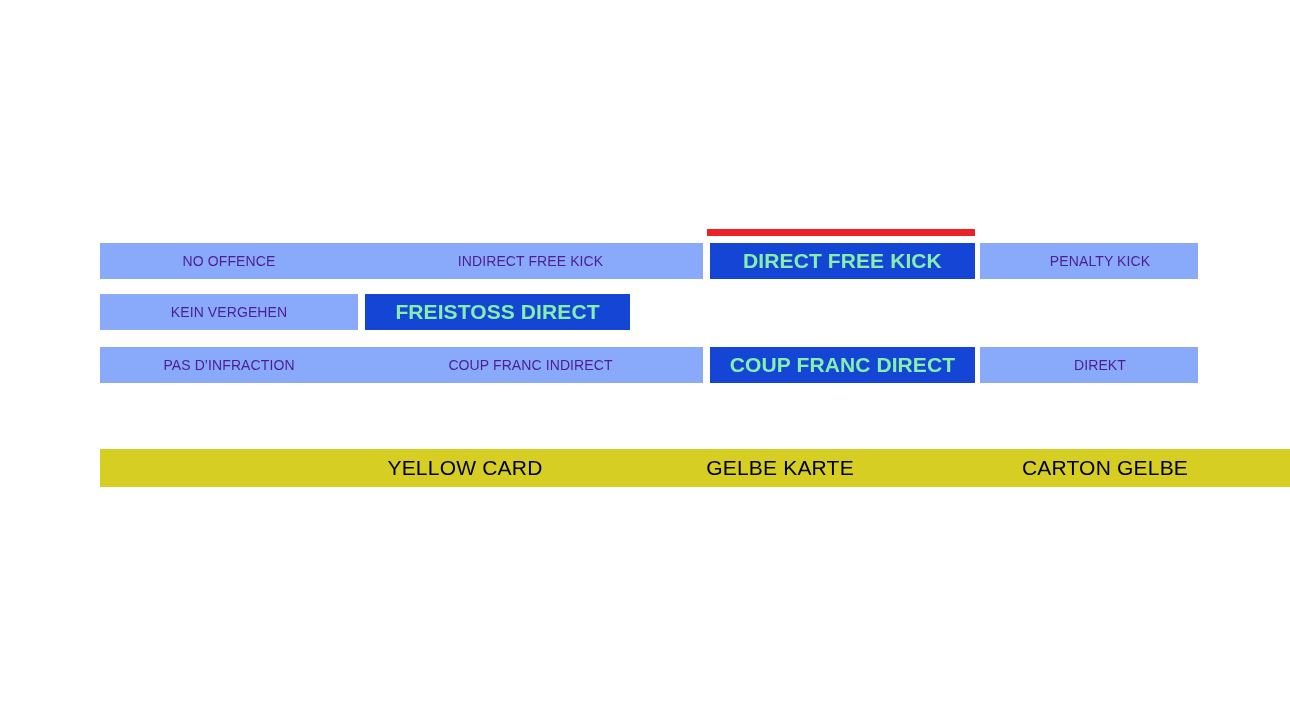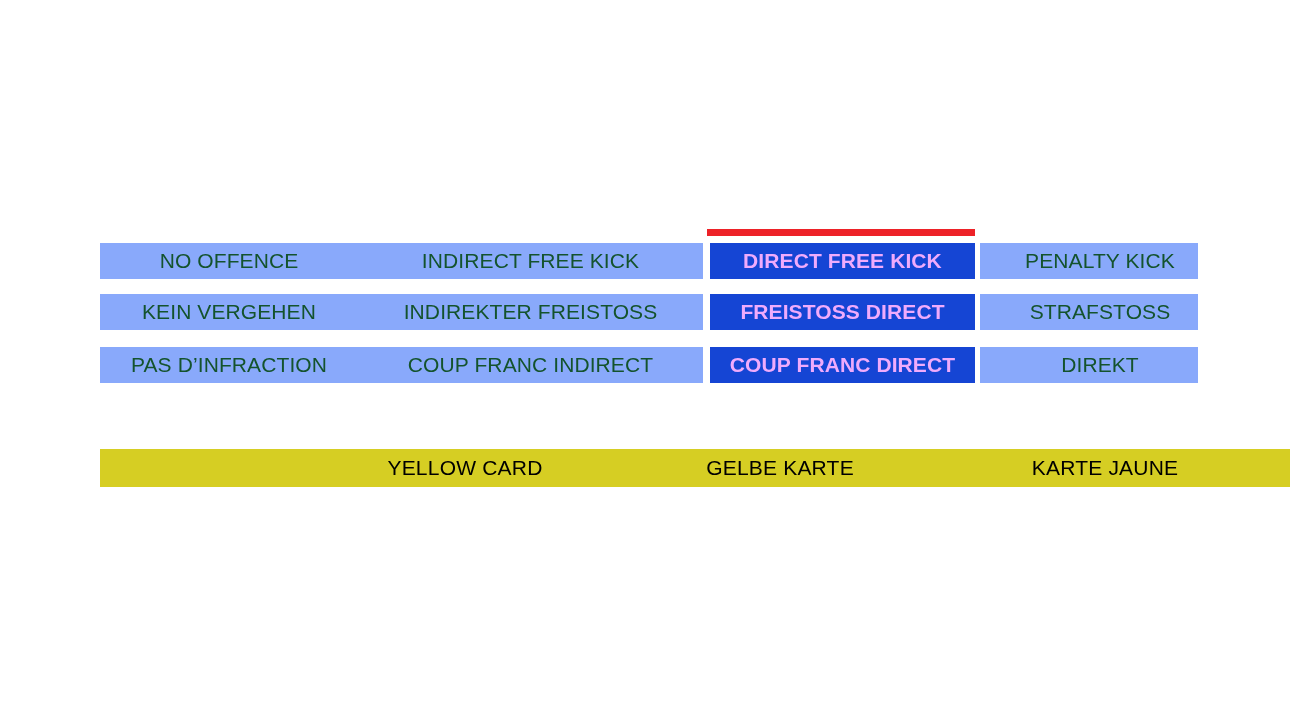--- a/index.html
+++ b/index.html
@@ -52,28 +52,28 @@
   
   .c-nooffence   { width: 258px; }
   .c-indirect    { width: 345px; }
   .c-gap         { width: 7px; background: #ffffff; }
   .c-direct      { width: 265px; }
   .c-gap2        { width: 5px; background: #ffffff; }
   .c-penalty     { width: 218px; padding-left: 22px; }
 
   .light {
     background: #89A9FB;
-    color: #14532d;
-    font-size: 21px;
+    color: #4c1d95;
+    font-size: 14px;
     font-weight: 400;
   }
 
   .dark {
     background: #1545D4;
-    color: #f0abfc;
+    color: #86efac;
     font-size: 21px;
     font-weight: 600;
   }
 
   
   .red-bar {
     position: absolute;
     left: 707px;
     top: 229px;
     width: 268px;
@@ -120,37 +120,35 @@
       <div class="cell light c-nooffence">NO OFFENCE</div>
       <div class="cell light c-indirect">INDIRECT FREE KICK</div>
       <div class="cell c-gap"></div>
       <div class="cell dark c-direct">DIRECT FREE KICK</div>
       <div class="cell c-gap2"></div>
       <div class="cell light c-penalty">PENALTY KICK</div>
     </div>
 
     <div class="row">
       <div class="cell light c-nooffence">KEIN VERGEHEN</div>
-      <div class="cell light c-indirect">INDIREKTER FREISTOSS</div>
       <div class="cell c-gap"></div>
       <div class="cell dark c-direct">FREISTOSS DIRECT</div>
       <div class="cell c-gap2"></div>
-      <div class="cell light c-penalty">STRAFSTOSS</div>
     </div>
 
     <div class="row">
       <div class="cell light c-nooffence">PAS D’INFRACTION</div>
       <div class="cell light c-indirect">COUP FRANC INDIRECT</div>
       <div class="cell c-gap"></div>
       <div class="cell dark c-direct">COUP FRANC DIRECT</div>
       <div class="cell c-gap2"></div>
       <div class="cell light c-penalty">DIREKT</div>
     </div>
 
   </div>
 
   <div class="yellow-band">
     <div class="yc yc-en">YELLOW CARD</div>
     <div class="yc yc-de">GELBE KARTE</div>
-    <div class="yc yc-fr">KARTE JAUNE</div>
+    <div class="yc yc-fr">CARTON GELBE</div>
   </div>
 
 </div>
 
 </body></html>

